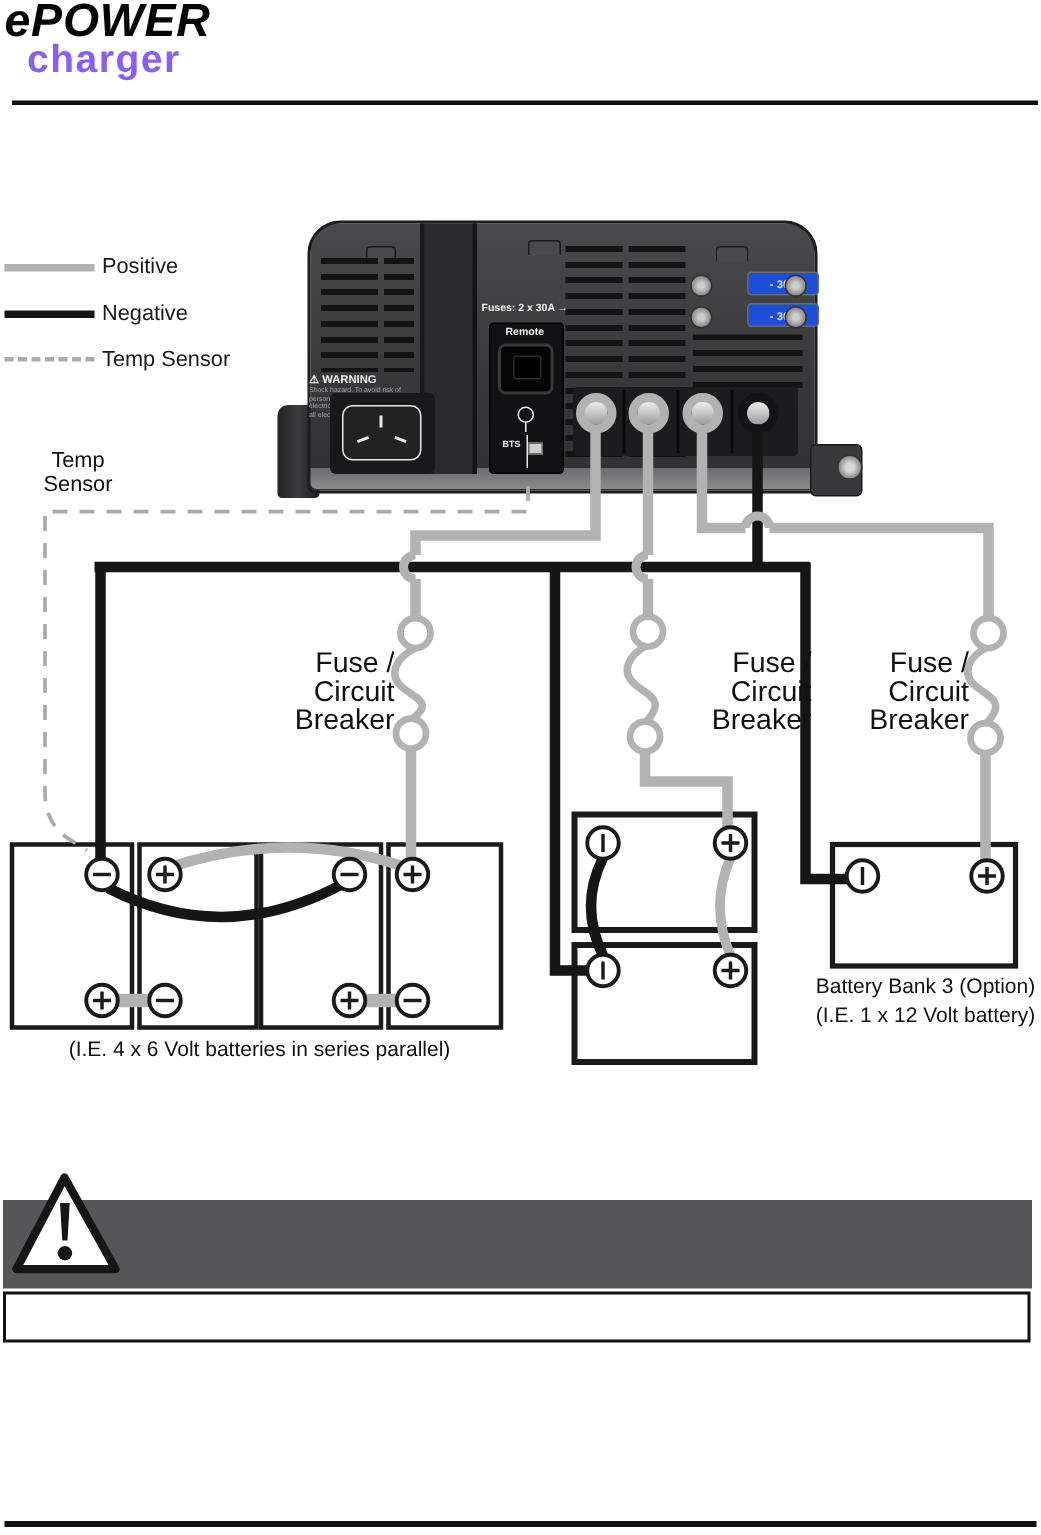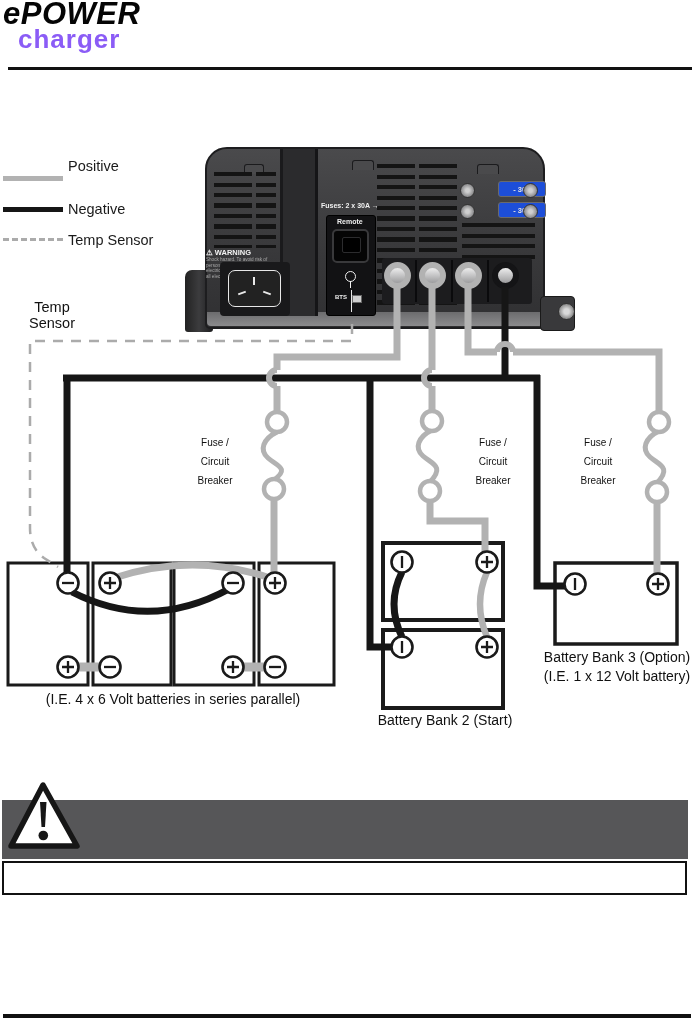--- a/index.html
+++ b/index.html
@@ -11,21 +11,21 @@
   #logo2{left:18px;top:24px;font-size:26px;font-weight:bold;letter-spacing:1px;color:#8b5cf6;}
   .rule{background:#111;}
   
   .leg-label{font-size:14.5px;color:#1a1a1a;}
   .sw{height:5px;width:60px;}
   .sw-pos{background:#b2b2b2;}
   .sw-neg{background:#161616;}
   .sw-dash{height:0;border-top:3px dashed #ababab;}
   #temp-label{left:24px;top:299px;width:56px;text-align:center;font-size:14.5px;line-height:16px;}
   
-  .fuse-label{width:96px;text-align:center;font-size:10px;line-height:19px;top:433px;}
+  .fuse-label{width:96px;text-align:right;font-size:19px;line-height:19px;top:433px;}
   .bank-caption{text-align:center;font-size:14px;line-height:18.5px;}
   
   #charger{left:180px;top:140px;width:400px;height:195px;}
   #charger *{position:absolute;}
   .body{left:25px;top:7px;width:340px;height:182px;background:linear-gradient(#4a4a4c,#38383a 60%,#303032);
         border:2px solid #1d1d1f;border-radius:22px 22px 5px 5px;box-sizing:border-box;}
   .base-strip{left:27px;top:172px;width:336px;height:14px;background:linear-gradient(#6c6c6e,#8b8b8d);border-radius:0 0 4px 4px;}
   .foot{left:5px;top:130px;width:28px;height:62px;background:linear-gradient(90deg,#222,#3c3c3e,#1c1c1e);border-radius:7px 7px 3px 3px;}
   .flangeR{left:360px;top:156px;width:33px;height:33px;background:#39393b;border-radius:4px;border:1px solid #1a1a1a;}
   .bolt{left:378px;top:163px;width:15px;height:15px;border-radius:50%;background:radial-gradient(#d9d9d9 25%,#8a8a8a 70%,#555);border:1px solid #333;}
@@ -61,21 +61,21 @@
 
 <div id="page">
 
   <div class="abs" id="logo1">ePOWER</div>
   <div class="abs" id="logo2">charger</div>
   <div class="abs rule" style="left:8px;top:67px;width:684px;height:2.5px;"></div>
 
   <div class="abs" style="left:3px;top:176px;">
       <div class="sw sw-pos"></div>
     </div>
-  <div class="abs leg-label" style="left:68px;top:158px;">Positive</div>
+  <div class="abs leg-label" style="left:68px;top:170px;">Positive</div>
   <div class="abs" style="left:3px;top:207px;">
       <div class="sw sw-neg"></div>
     </div>
   <div class="abs leg-label" style="left:68px;top:201px;">Negative</div>
   <div class="abs" style="left:3px;top:238px;">
       <div class="sw sw-dash"></div>
     </div>
   <div class="abs leg-label" style="left:68px;top:232px;text-align:right;">Temp Sensor</div>
 
   <div class="abs" id="temp-label">
@@ -250,21 +250,20 @@
   <div class="abs fuse-label" style="left:550px;">
     <div>Fuse /</div>
     <div>Circuit</div>
     <div>Breaker</div>
   </div>
 
   <div class="abs bank-caption" style="left:8px;top:690px;width:330px;">
     <div>(I.E. 4 x 6 Volt batteries in series parallel)</div>
   </div>
   <div class="abs bank-caption" style="left:320px;top:711px;width:250px;">
-    <div>Battery Bank 2 (Start)</div>
   </div>
   <div class="abs bank-caption" style="left:532px;top:648px;width:170px;">
     <div>Battery Bank 3 (Option)</div>
     <div>(I.E. 1 x 12 Volt battery)</div>
   </div>
 
   <div class="abs" id="warn-bar"></div>
   <div class="abs" id="warn-box"></div>
   <svg class="abs" style="left:4px;top:780px;" width="80" height="72" viewBox="0 0 80 72">
     <polygon points="39,5 73,66 7,66" fill="#fff" stroke="#161616" stroke-width="5.5" stroke-linejoin="round"></polygon>

